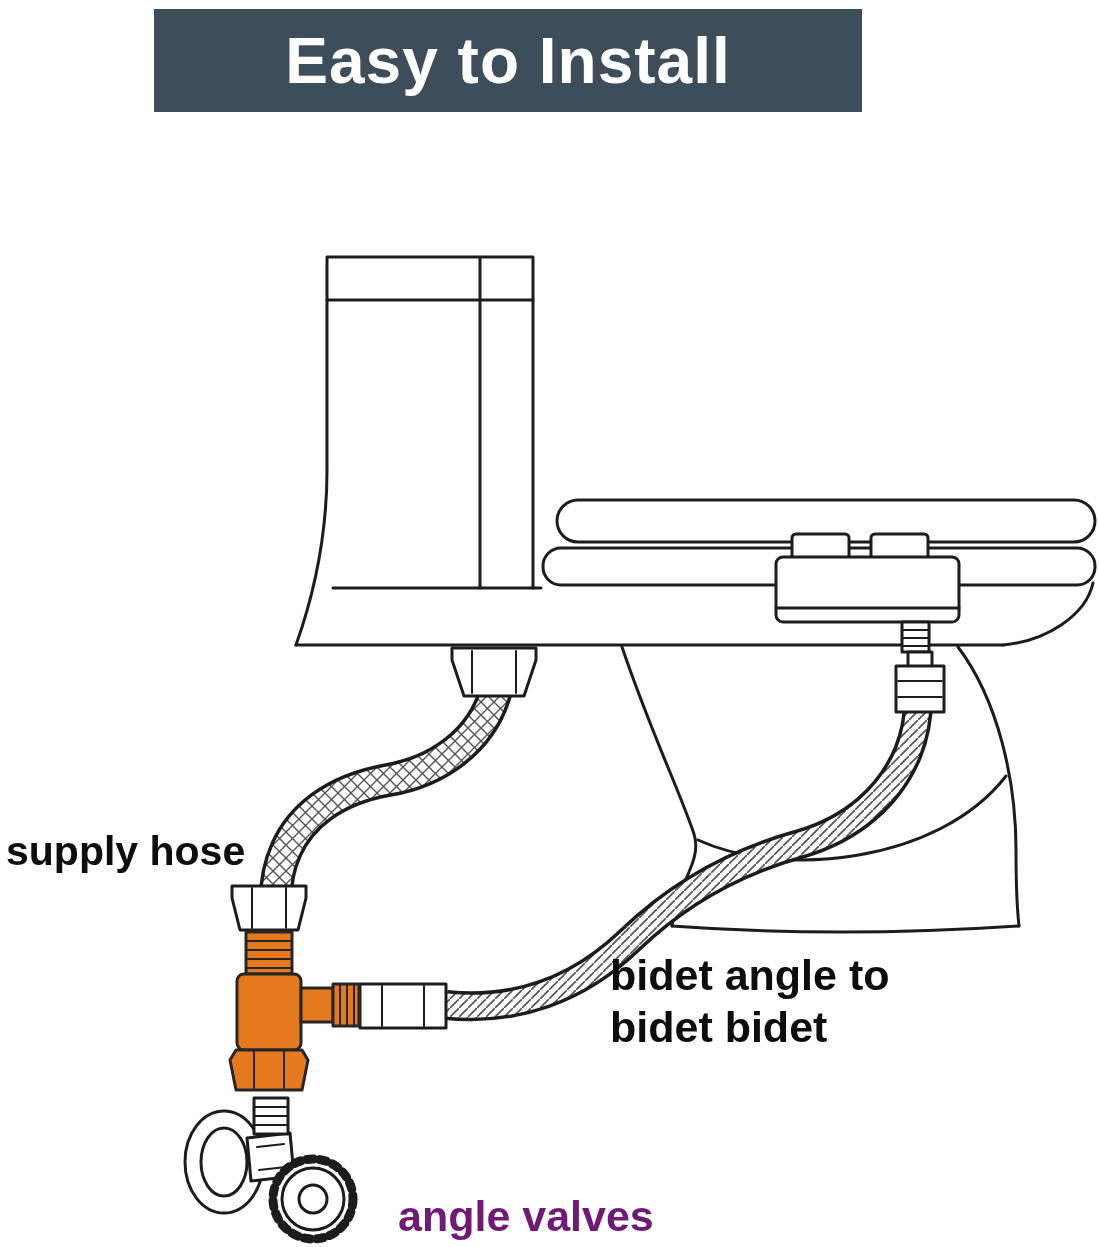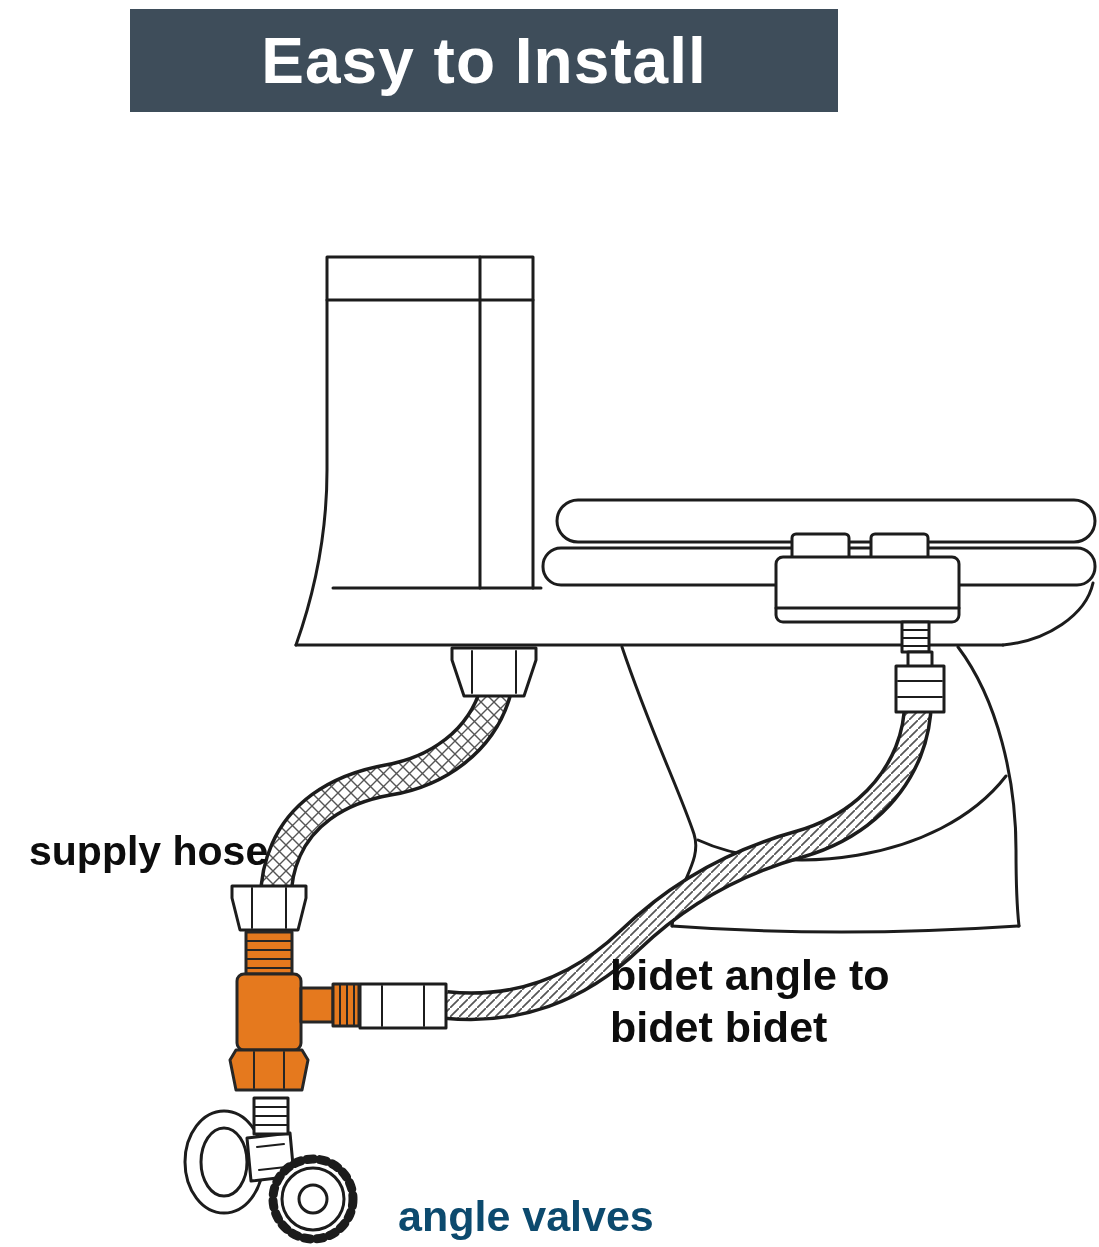--- a/index.html
+++ b/index.html
@@ -6,40 +6,40 @@
   .canvas {
     position: relative;
     width: 1099px;
     height: 1247px;
     background: #ffffff;
     font-family: "Liberation Sans", sans-serif;
     overflow: hidden;
   }
   .banner {
     position: absolute;
-    left: 130px; top: 9px;
+    left: 154px; top: 9px;
     width: 708px; height: 103px;
     background: #3e4d5a;
     display: flex; align-items: center; justify-content: center;
   }
   .banner-title {
     color: #ffffff;
     font-size: 64px;
     font-weight: 800;
     letter-spacing: 1px;
     white-space: nowrap;
   }
   .diagram-svg { position: absolute; left: 0; top: 0; }
   .diagram-label {
     position: absolute;
     color: #0d0d0d;
     font-weight: 700;
     white-space: nowrap;
   }
-  #label-supply { left: 6px;   top: 828px;  font-size: 41px; margin-left: 23px; }
+  #label-supply { left: 6px;   top: 828px;  font-size: 41px; }
   #label-bidet  { left: 610px; top: 950px;  font-size: 43px; line-height: 1.2; }
   #label-angle  { left: 398px; top: 1192px; font-size: 43px; }
 </style>
 </head>
 <body>
 
 <div class="canvas">
 
   <div class="banner" style="background-color: rgb(62, 77, 90);">
     <div class="banner-title" style="color: rgb(255, 255, 255);">Easy to Install</div>
@@ -140,15 +140,15 @@
     </g>
   </svg>
 
   <div class="diagram-label" id="label-supply" style="color: rgb(13, 13, 13);">supply hose</div>
 
   <div class="diagram-label" id="label-bidet" style="color: rgb(13, 13, 13);">
     <div>bidet angle to</div>
     <div>bidet bidet</div>
   </div>
 
-  <div class="diagram-label" id="label-angle" style="color: #0c4a6e;">angle valves</div>
+  <div class="diagram-label" id="label-angle" style="color: #701a75;">angle valves</div>
 
 </div>
 
 </body></html>

